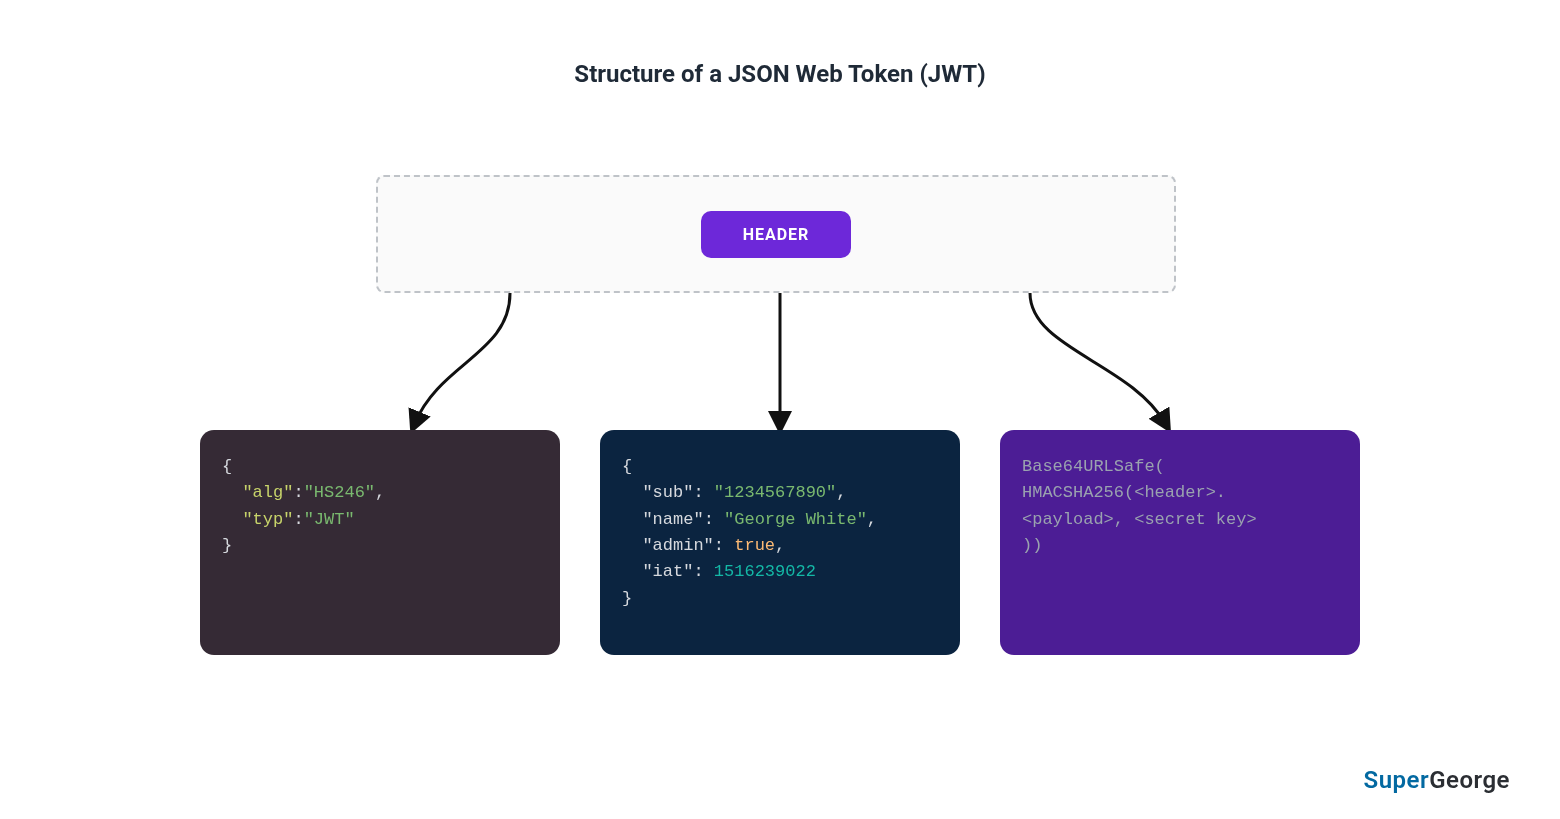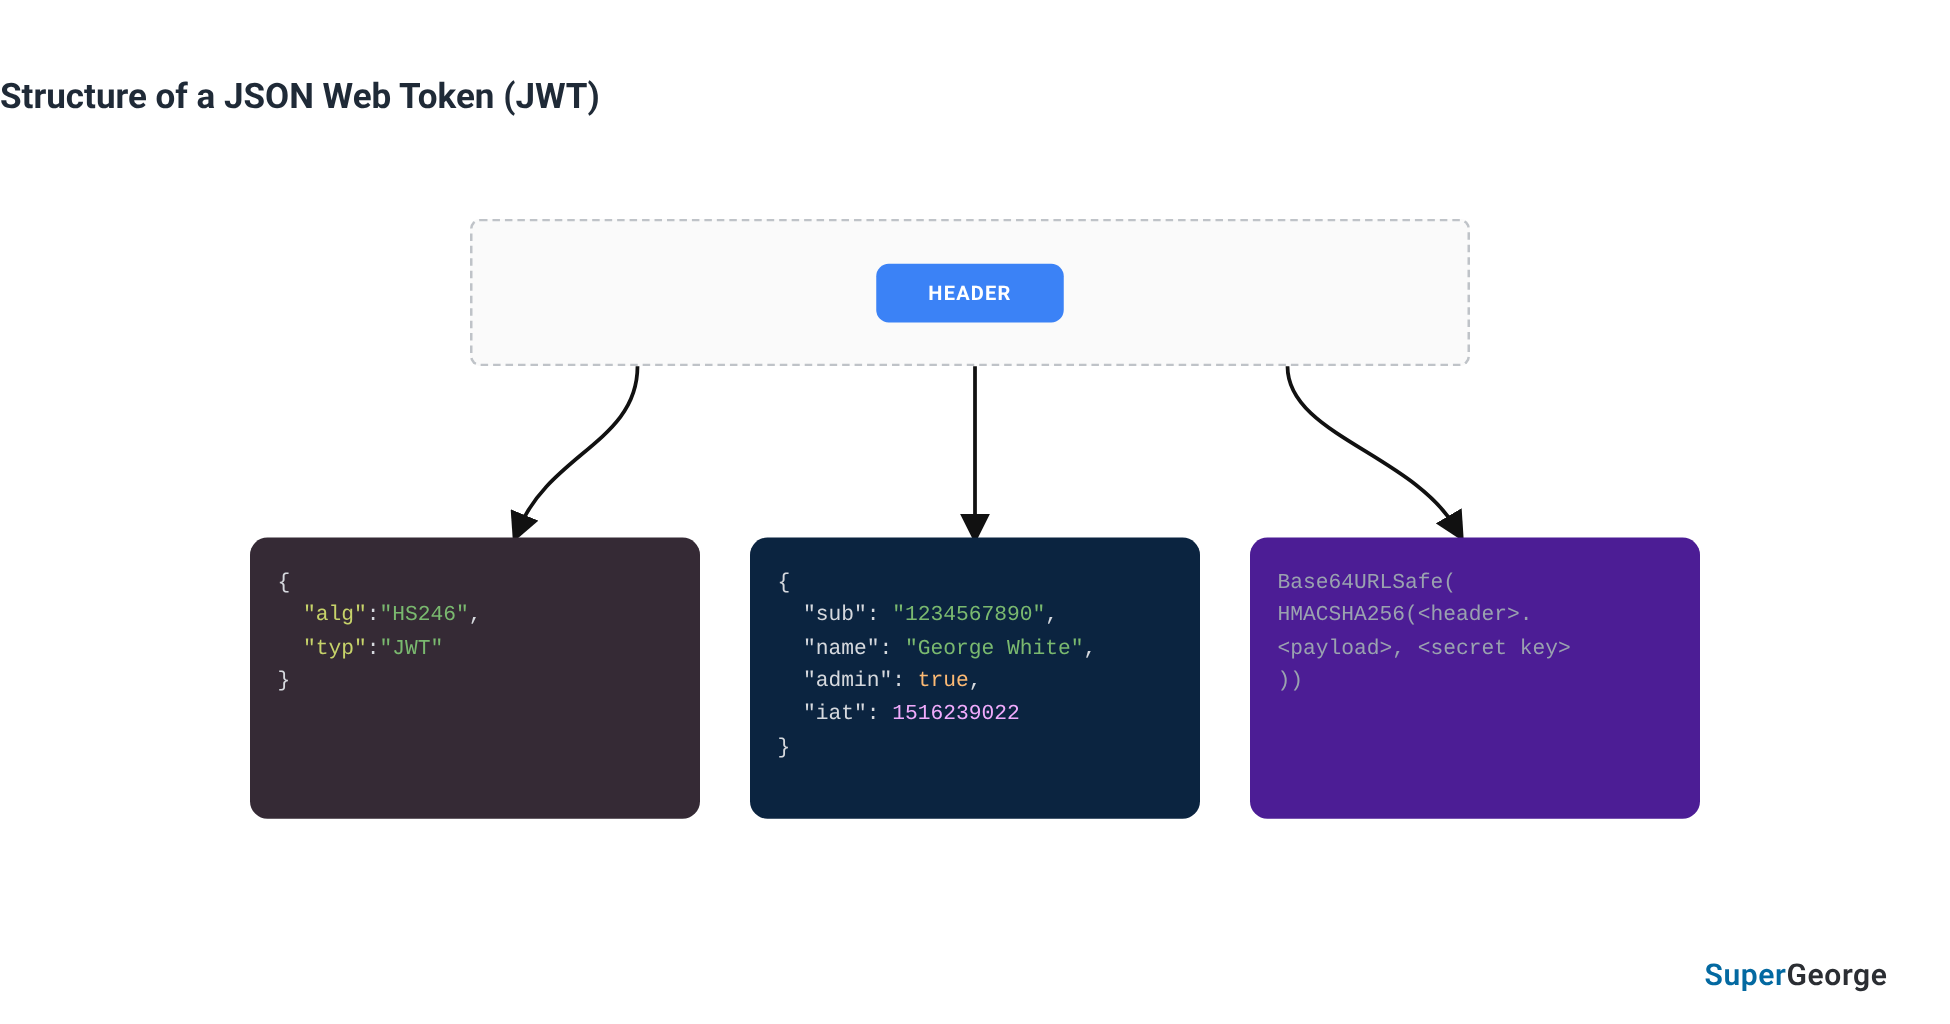--- a/index.html
+++ b/index.html
@@ -8,22 +8,22 @@
     height: 819px;
     background: #ffffff;
     font-family: "Segoe UI", Roboto, "Helvetica Neue", Arial, sans-serif;
     position: relative;
     overflow: hidden;
   }
   .title {
     position: absolute;
     top: 60px;
     left: 0; right: 0;
-    text-align: left;
-    font-size: 28px;
+    text-align: center;
+    font-size: 24px;
     font-weight: 700;
     color: #1f2a37;
   }
   .token-container {
     position: absolute;
     top: 175px;
     left: 376px;
     width: 800px;
     height: 118px;
     border: 2px dashed #bfc3c8;
@@ -36,21 +36,21 @@
   .part-badge {
     min-width: 150px;
     padding: 14px 28px;
     border-radius: 10px;
     color: #ffffff;
     font-weight: 700;
     font-size: 16px;
     letter-spacing: 1px;
     text-align: center;
   }
-  .badge-header  { background: #3b82f6; }
+  .badge-header  { background: #6d28d9; }
   .badge-payload { background: #0c2e55; }
   .badge-sig     { background: #282d37; }
 
   .arrow {
     position: absolute;
     top: 293px;
     pointer-events: none;
   }
   .arrow svg { overflow: visible; }
 
@@ -68,21 +68,21 @@
     white-space: pre;
   }
   .card-header  { left: 200px;  background: #352a35; }
   .card-payload { left: 600px;  background: #0b2440; }
   .card-sig     { left: 1000px; background: #4c1d95; color:#9aa2af; }
 
   .tok-brace  { color:#d6d9de; }
   .tok-key    { color:#c7d36a; }
   .tok-str    { color:#7ab96f; }
   .tok-bool   { color:#fdba74; }
-  .tok-num    { color:#f0abfc; }
+  .tok-num    { color:#14b8a6; }
   .tok-punct  { color:#d6d9de; }
   .card-payload .tok-key { color:#d6d9de; }
 
   .brand {
     position: absolute;
     bottom: 25px;
     right: 50px;
     font-size: 24px;
     font-weight: 600;
     letter-spacing: 0.5px;

